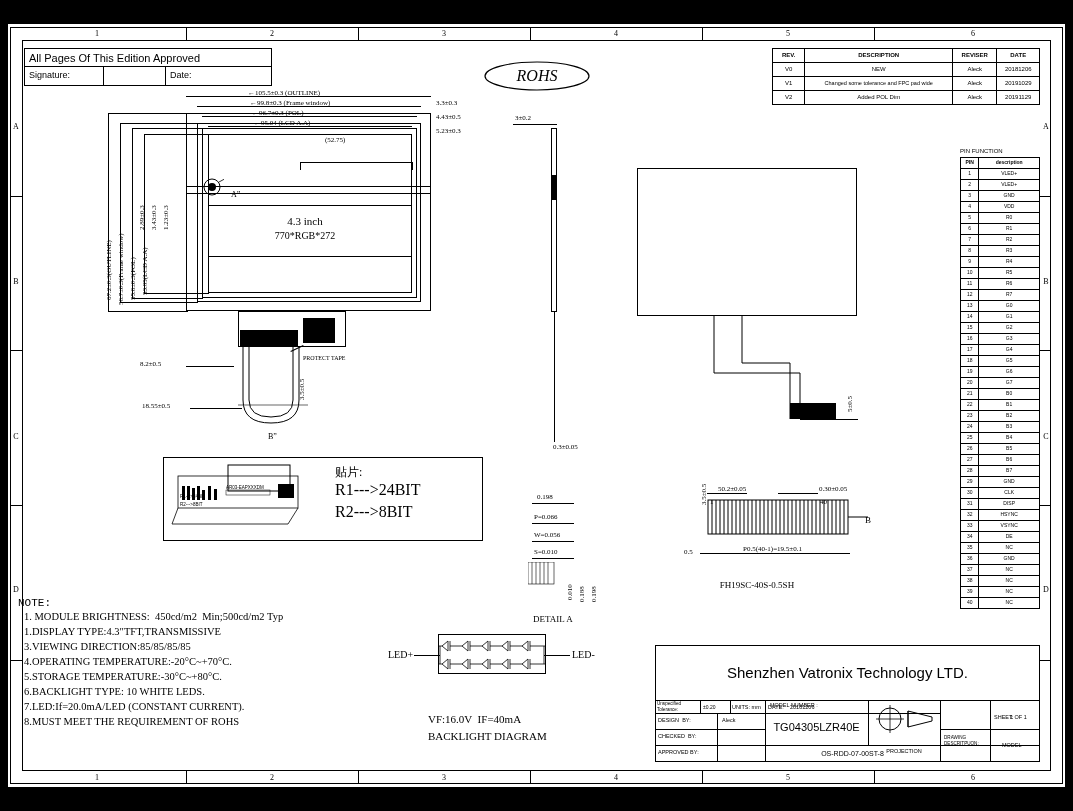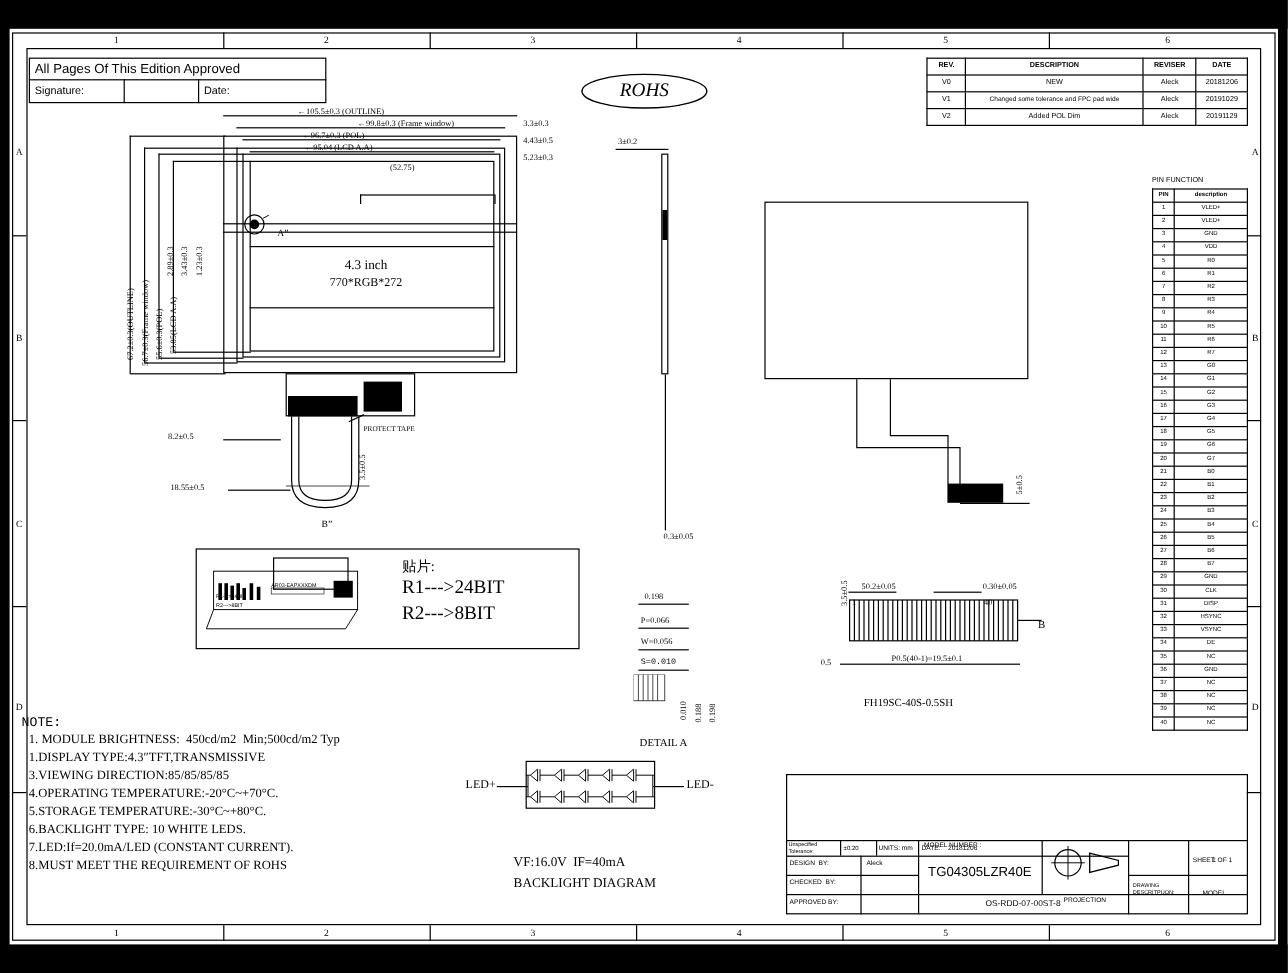--- a/index.html
+++ b/index.html
@@ -300,21 +300,21 @@
   <div class="box" style="left:197px;top:123px;width:224px;height:179px;"></div>
   <div class="box" style="left:202px;top:128px;width:215px;height:170px;"></div>
   <div class="box" style="left:208px;top:134px;width:204px;height:159px;"></div>
 
   <div class="ln" style="left:186px;top:96px;width:245px;height:1px;"></div>
   <div class="ln" style="left:197px;top:106px;width:224px;height:1px;"></div>
   <div class="ln" style="left:202px;top:116px;width:215px;height:1px;"></div>
   <div class="ln" style="left:208px;top:126px;width:204px;height:1px;"></div>
 
   <div class="t" style="left:248px;top:89px;font-size:7px;">←105.5±0.3 (OUTLINE)</div>
-  <div class="t" style="left:250px;top:99px;font-size:7px;margin-left:48px;">←99.8±0.3 (Frame window)</div>
+  <div class="t" style="left:250px;top:99px;font-size:7px;">←99.8±0.3 (Frame window)</div>
   <div class="t" style="left:252px;top:109px;font-size:7px;">←96.7±0.3 (POL)</div>
   <div class="t" style="left:254px;top:119px;font-size:7px;">←95.04 (LCD A.A)</div>
 
   <div class="t" style="left:436px;top:99px;font-size:7px;">3.3±0.3</div>
   <div class="t" style="left:436px;top:113px;font-size:7px;">4.43±0.5</div>
   <div class="t" style="left:436px;top:127px;font-size:7px;">5.23±0.3</div>
 
   <div class="t vert" style="left:138px;top:230px;font-size:7px;transform:rotate(-90deg);">2.89±0.3</div>
   <div class="t vert" style="left:150px;top:230px;font-size:7px;transform:rotate(-90deg);">3.43±0.3</div>
   <div class="t vert" style="left:162px;top:230px;font-size:7px;transform:rotate(-90deg);">1.23±0.3</div>
@@ -411,21 +411,21 @@
   <div class="t sans" style="left:180px;top:494px;font-size:4.5px;">R1---&gt;24BIT</div>
   <div class="t sans" style="left:180px;top:502px;font-size:4.5px;">R2---&gt;8BIT</div>
 
   <div class="t" style="left:335px;top:464px;font-size:12px;">贴片:</div>
   <div class="t" style="left:335px;top:481px;font-size:16px;">R1---&gt;24BIT</div>
   <div class="t" style="left:335px;top:503px;font-size:16px;">R2---&gt;8BIT</div>
 
   <div class="t" style="left:537px;top:493px;font-size:7px;">0.198</div>
   <div class="t" style="left:534px;top:513px;font-size:7px;">P=0.066</div>
   <div class="t" style="left:534px;top:531px;font-size:7px;">W=0.056</div>
-  <div class="t" style="left:534px;top:548px;font-size:7px;font-family:Liberation Mono, monospace;">S=0.010</div>
+  <div class="t" style="left:534px;top:548px;font-size:7px;">S=0.010</div>
   <div class="ln" style="left:532px;top:503px;width:42px;height:1px;"></div>
   <div class="ln" style="left:532px;top:523px;width:42px;height:1px;"></div>
   <div class="ln" style="left:532px;top:541px;width:42px;height:1px;"></div>
   <div class="ln" style="left:532px;top:558px;width:42px;height:1px;"></div>
   <svg style="position:absolute;left:528px;top:562px;width:30px;height:26px;">
     <rect x="0" y="0" width="26" height="22" fill="none" stroke="#000" stroke-width="0.6"></rect>
     <line x1="4" y1="0" x2="4" y2="22" stroke="#000" stroke-width="0.6"></line>
     <line x1="8" y1="0" x2="8" y2="22" stroke="#000" stroke-width="0.6"></line>
     <line x1="12" y1="0" x2="12" y2="22" stroke="#000" stroke-width="0.6"></line>
     <line x1="16" y1="0" x2="16" y2="22" stroke="#000" stroke-width="0.6"></line>
@@ -542,20 +542,21 @@
       <div style="font-size: 10.5px; line-height: 15px; white-space: pre;">3.VIEWING DIRECTION:85/85/85/85</div>
       <div style="font-size: 10.5px; line-height: 15px; white-space: pre;">4.OPERATING TEMPERATURE:-20°C~+70°C.</div>
       <div style="font-size: 10.5px; line-height: 15px; white-space: pre;">5.STORAGE TEMPERATURE:-30°C~+80°C.</div>
       <div style="font-size: 10.5px; line-height: 15px; white-space: pre;">6.BACKLIGHT TYPE: 10 WHITE LEDS.</div>
       <div style="font-size: 10.5px; line-height: 15px; white-space: pre;">7.LED:If=20.0mA/LED (CONSTANT CURRENT).</div>
       <div style="font-size: 10.5px; line-height: 15px; white-space: pre;">8.MUST MEET THE REQUIREMENT OF ROHS</div>
     </div>
 
   <div class="box" style="left:655px;top:645px;width:385px;height:117px;"></div>
   <div class="ln" style="left:655px;top:700px;width:385px;height:1px;"></div>
+  <div class="t ctr sans" style="left:655px;top:664px;width:385px;font-size:15px;">Shenzhen Vatronix Technology LTD.</div>
 
   <div class="ln" style="left:765px;top:700px;width:1px;height:62px;"></div>
   <div class="ln" style="left:655px;top:713px;width:110px;height:1px;"></div>
   <div class="ln" style="left:655px;top:729px;width:110px;height:1px;"></div>
   <div class="ln" style="left:655px;top:745px;width:110px;height:1px;"></div>
   <div class="ln" style="left:717px;top:713px;width:1px;height:49px;"></div>
   <div class="ln" style="left:700px;top:700px;width:1px;height:13px;"></div>
   <div class="ln" style="left:730px;top:700px;width:1px;height:13px;"></div>
 
   <div class="t sans" style="left:657px;top:701px;font-size:4.6px;line-height:1.2;">Unspecified<br>Tolerance:</div>

